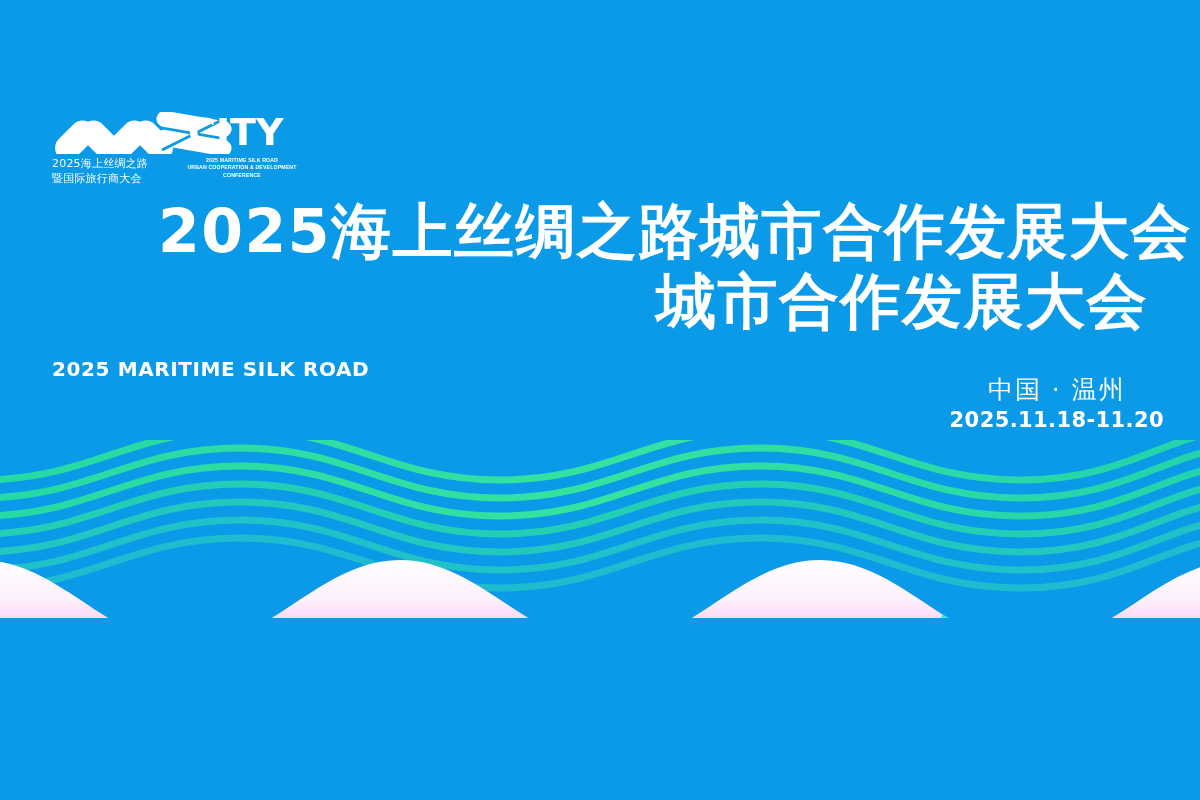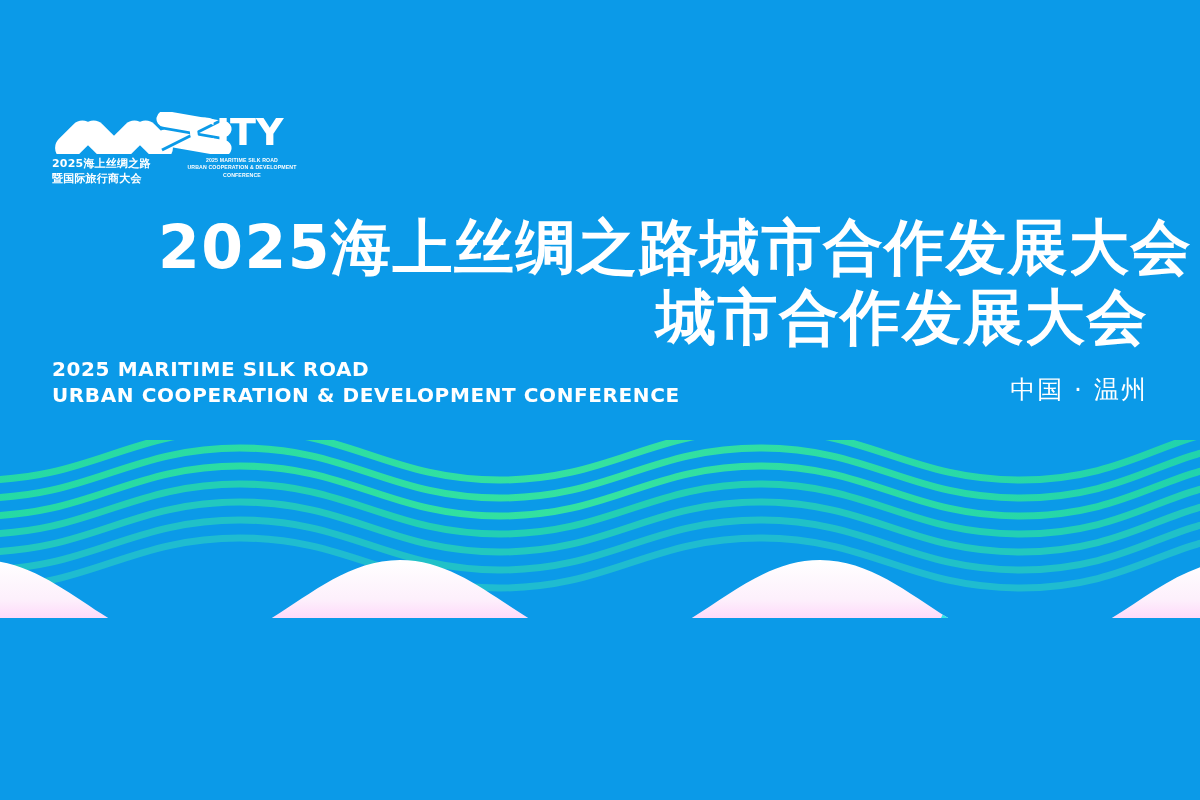--- a/index.html
+++ b/index.html
@@ -49,21 +49,21 @@
     width: 260px;
     height: 34px;
   }
   #logo-sub-cn {
     position: absolute;
     left: 0;
     top: 0;
     width: 96px;
     color: #ffffff;
     font-size: 11px;
-    font-weight: 700;
+    font-weight: 400;
     line-height: 15px;
     letter-spacing: 0.2px;
     font-family: "DejaVu Sans", sans-serif;
   }
   #logo-sub-cn div { white-space: nowrap; }
   #logo-sub-en {
     position: absolute;
     left: 122px;
     top: 1px;
     width: 136px;
@@ -72,21 +72,21 @@
     font-weight: 700;
     line-height: 7.4px;
     letter-spacing: 0.15px;
     text-align: center;
   }
 
   
   #title-block {
     position: absolute;
     right: 52px;
-    top: 212px;
+    top: 196px;
     width: 990px;
     text-align: right;
   }
   .title-line {
     color: #ffffff;
     font-size: 60px;
     font-weight: 700;
     line-height: 70px;
     letter-spacing: 1.5px;
     white-space: nowrap;
@@ -106,21 +106,21 @@
     font-weight: 700;
     line-height: 26px;
     letter-spacing: 0.6px;
     white-space: nowrap;
     font-family: "DejaVu Sans", sans-serif;
   }
 
   
   #meta-block {
     position: absolute;
-    right: 52px;
+    right: 36px;
     top: 374px;
     text-align: center;
     margin-left: 48px;
   }
   #meta-location {
     color: #ffffff;
     font-size: 25px;
     font-weight: 400;
     line-height: 32px;
     letter-spacing: 2px;
@@ -183,25 +183,25 @@
     </div>
   </div>
 
   <div id="title-block">
     <div class="title-line">2025海上丝绸之路城市合作发展大会</div>
     <div class="title-line">城市合作发展大会</div>
   </div>
 
   <div id="subtitle-block">
     <div class="subtitle-line">2025 MARITIME SILK ROAD</div>
-    <div class="subtitle-line">URBAN COOPERATION &amp; DEVELOPMENT CONFERENCE</div>
   </div>
 
   <div id="meta-block">
     <div id="meta-location">中国 · 温州</div>
+    <div id="meta-date">2025.11.18-11.20</div>
   </div>
 
   <svg id="wave-art" viewBox="0 0 1200 300" preserveAspectRatio="none">
     <defs>
       <linearGradient id="hillGrad" x1="0" y1="0" x2="0" y2="1">
         <stop offset="0%" stop-color="#ffffff"></stop>
         <stop offset="22%" stop-color="#fdf0fc"></stop>
         <stop offset="48%" stop-color="#ffb8f6"></stop>
         <stop offset="78%" stop-color="#ff6cf0"></stop>
         <stop offset="100%" stop-color="#ff5cef"></stop>

